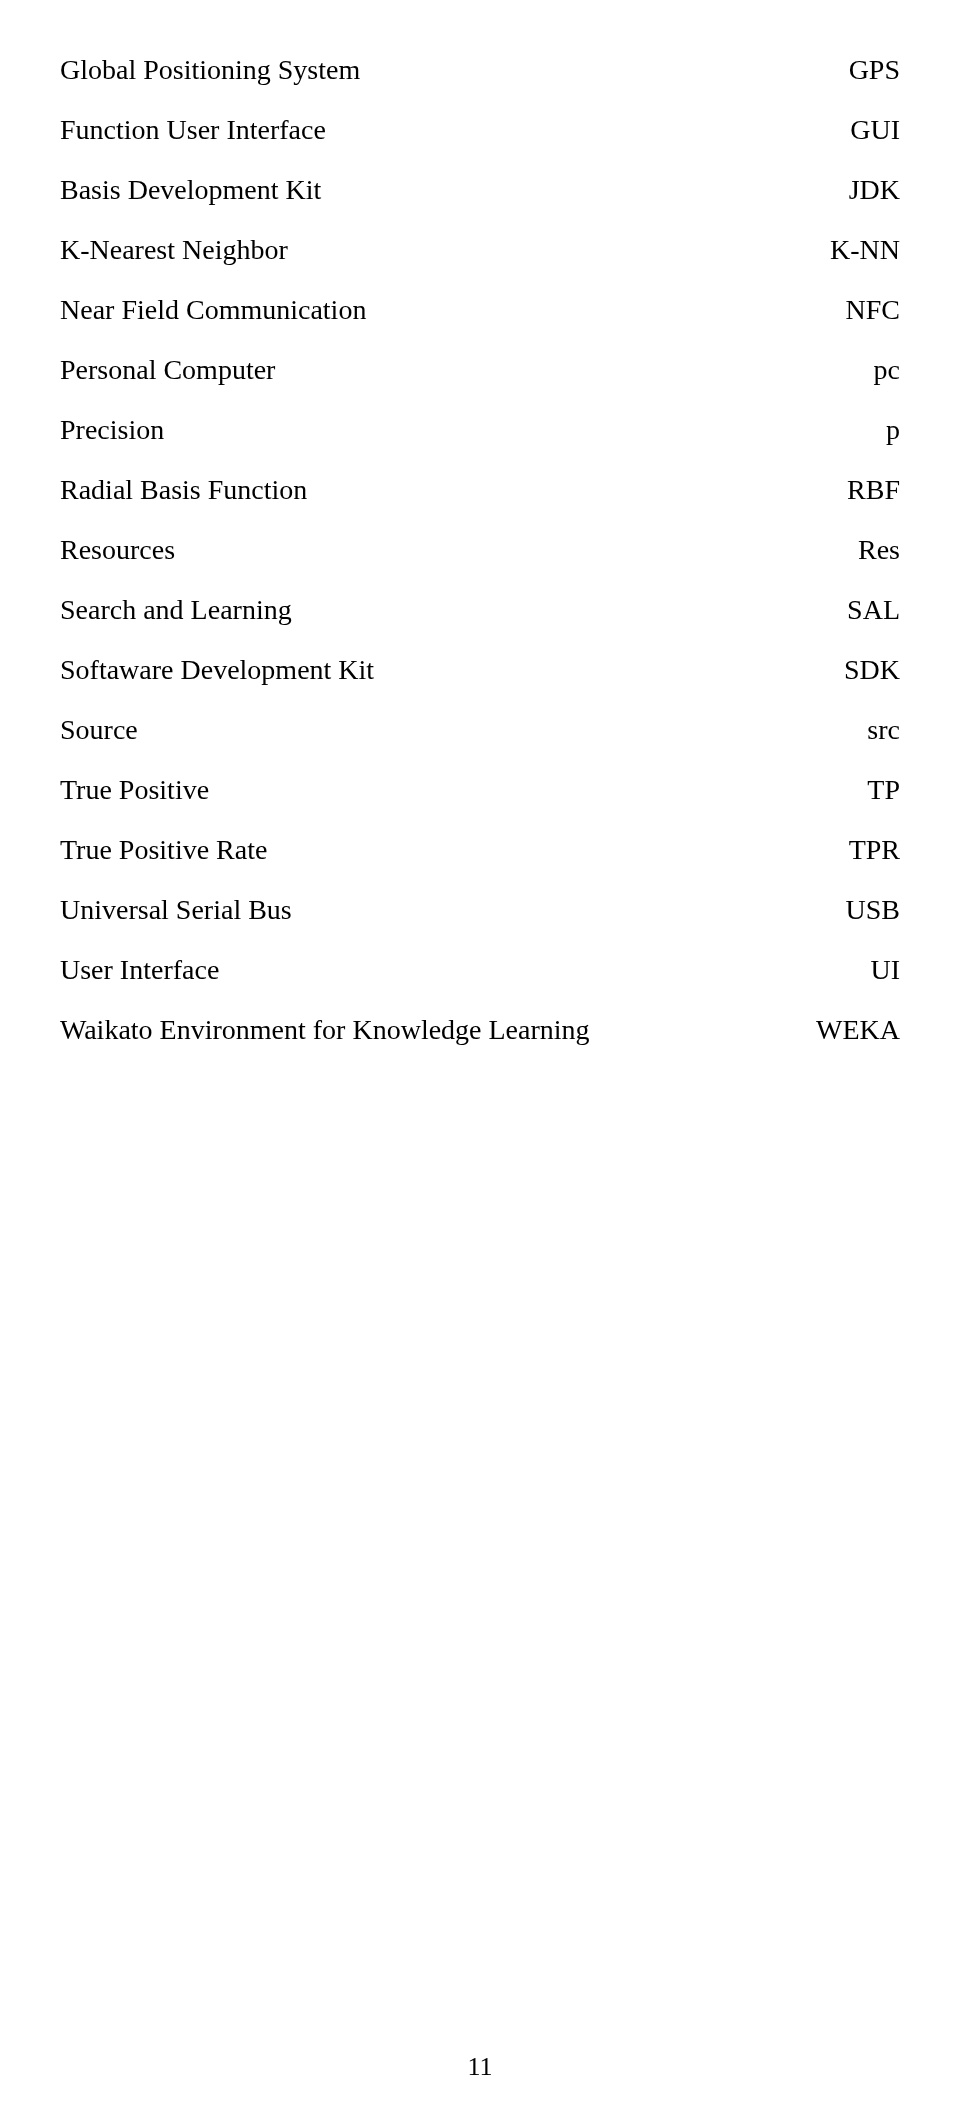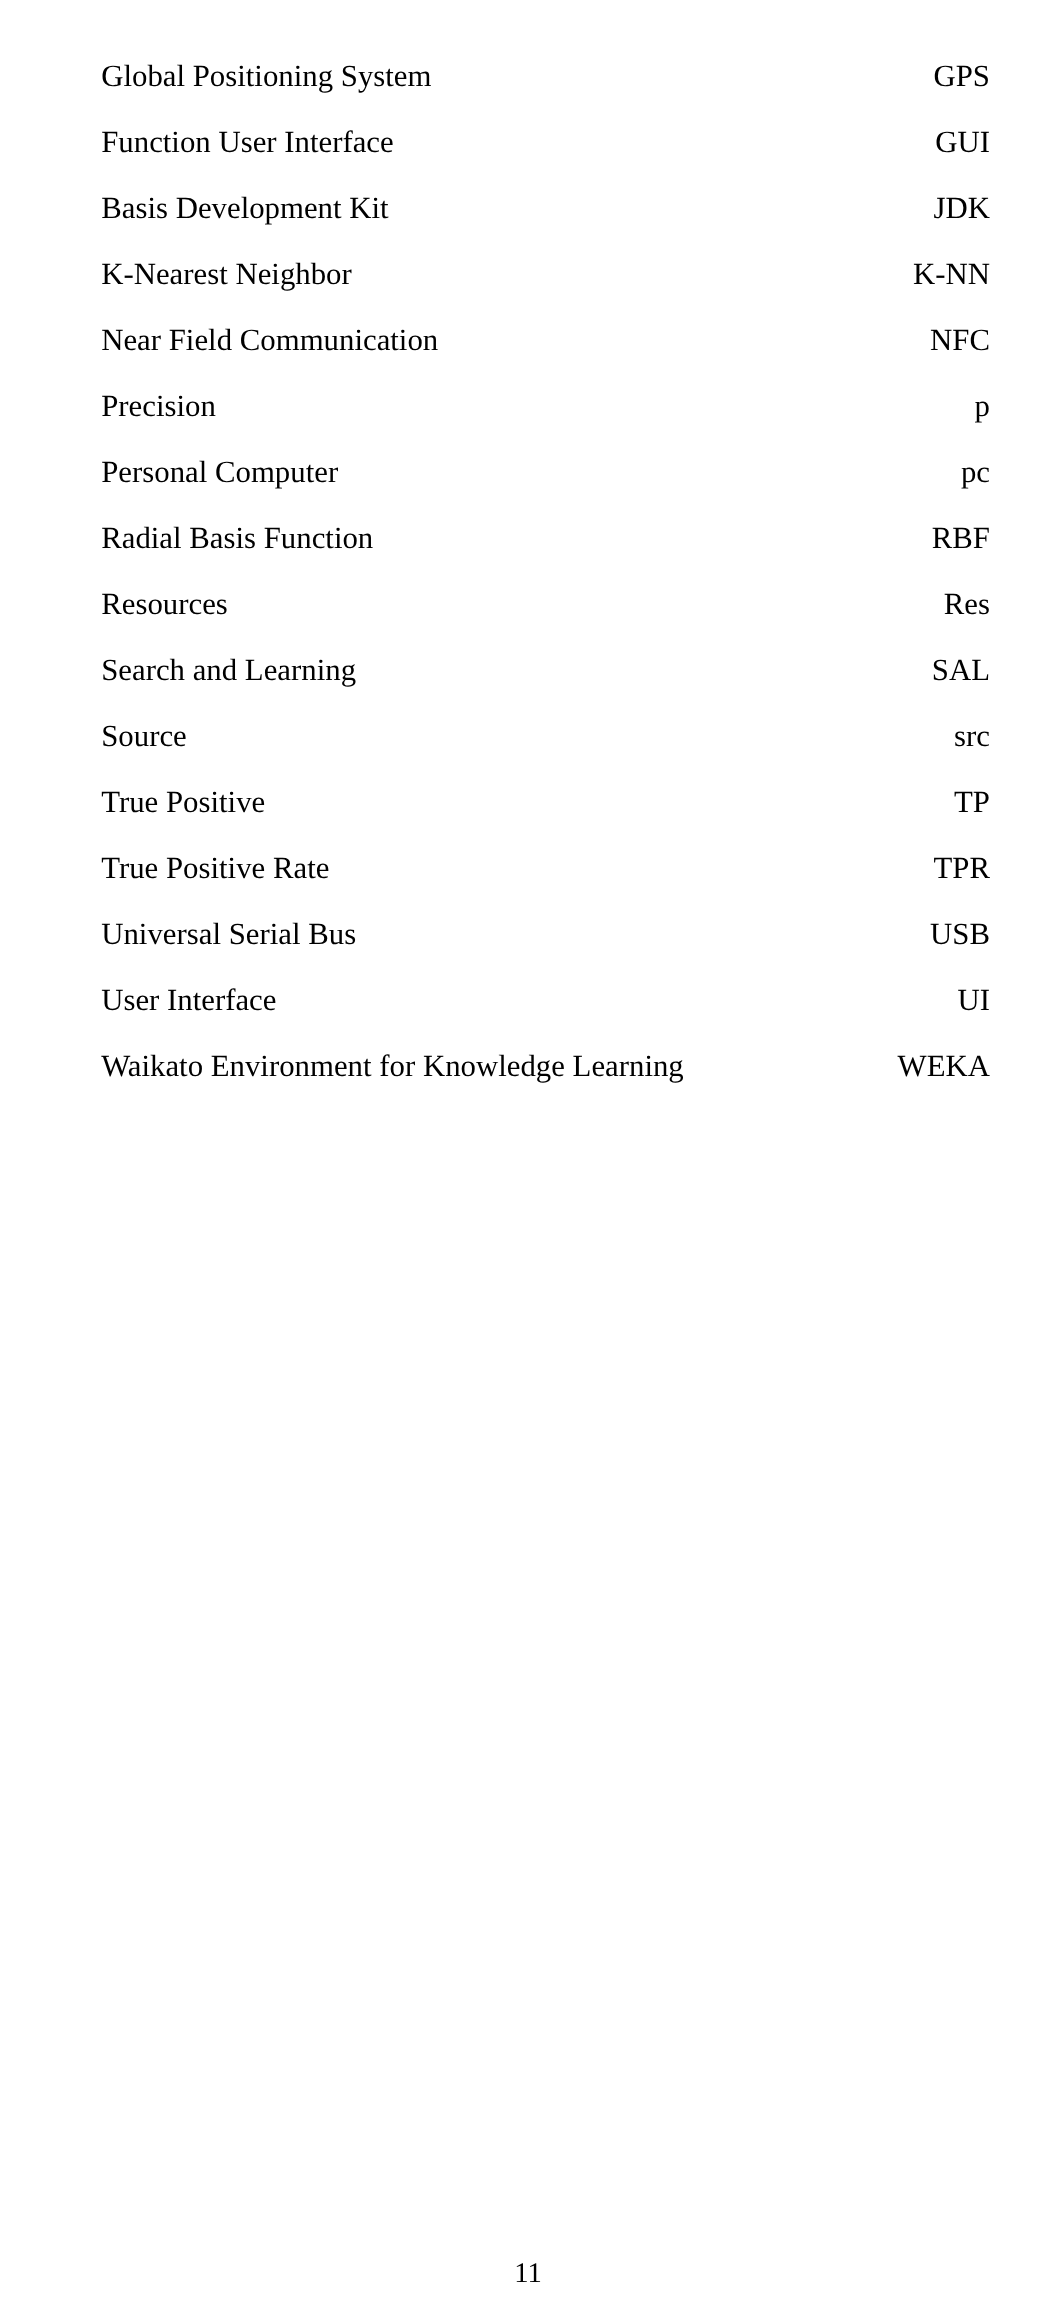--- a/index.html
+++ b/index.html
@@ -13,21 +13,20 @@
       font-family: "Times New Roman", Times, serif;
       font-size: 28px;
       color: #000000;
       width: 960px;
       min-height: 2106px;
       position: relative;
     }
 
     .page-content {
       padding: 40px 60px 80px 60px;
-      margin-left: 32px;
     }
 
     .abbreviation-row {
       display: flex;
       justify-content: space-between;
       align-items: baseline;
       padding: 14px 0;
       border-bottom: none;
     }
 
@@ -73,38 +72,42 @@
     </div>
     <div class="abbreviation-row">
       <span class="abbr-full">K-Nearest Neighbor</span>
       <span class="abbr-short">K-NN</span>
     </div>
     <div class="abbreviation-row">
       <span class="abbr-full">Near Field Communication</span>
       <span class="abbr-short">NFC</span>
     </div>
     <div class="abbreviation-row">
+      <span class="abbr-full">Personal Computer</span>
+      <span class="abbr-short">pc</span>
+    </div>
+    <div class="abbreviation-row">
       <span class="abbr-full">Precision</span>
       <span class="abbr-short">p</span>
-    </div>
-    <div class="abbreviation-row">
-      <span class="abbr-full">Personal Computer</span>
-      <span class="abbr-short">pc</span>
     </div>
     <div class="abbreviation-row">
       <span class="abbr-full">Radial Basis Function</span>
       <span class="abbr-short">RBF</span>
     </div>
     <div class="abbreviation-row">
       <span class="abbr-full">Resources</span>
       <span class="abbr-short">Res</span>
     </div>
     <div class="abbreviation-row">
       <span class="abbr-full">Search and Learning</span>
       <span class="abbr-short">SAL</span>
+    </div>
+    <div class="abbreviation-row">
+      <span class="abbr-full">Softaware Development Kit</span>
+      <span class="abbr-short">SDK</span>
     </div>
     <div class="abbreviation-row">
       <span class="abbr-full">Source</span>
       <span class="abbr-short">src</span>
     </div>
     <div class="abbreviation-row">
       <span class="abbr-full">True Positive</span>
       <span class="abbr-short">TP</span>
     </div>
     <div class="abbreviation-row">

